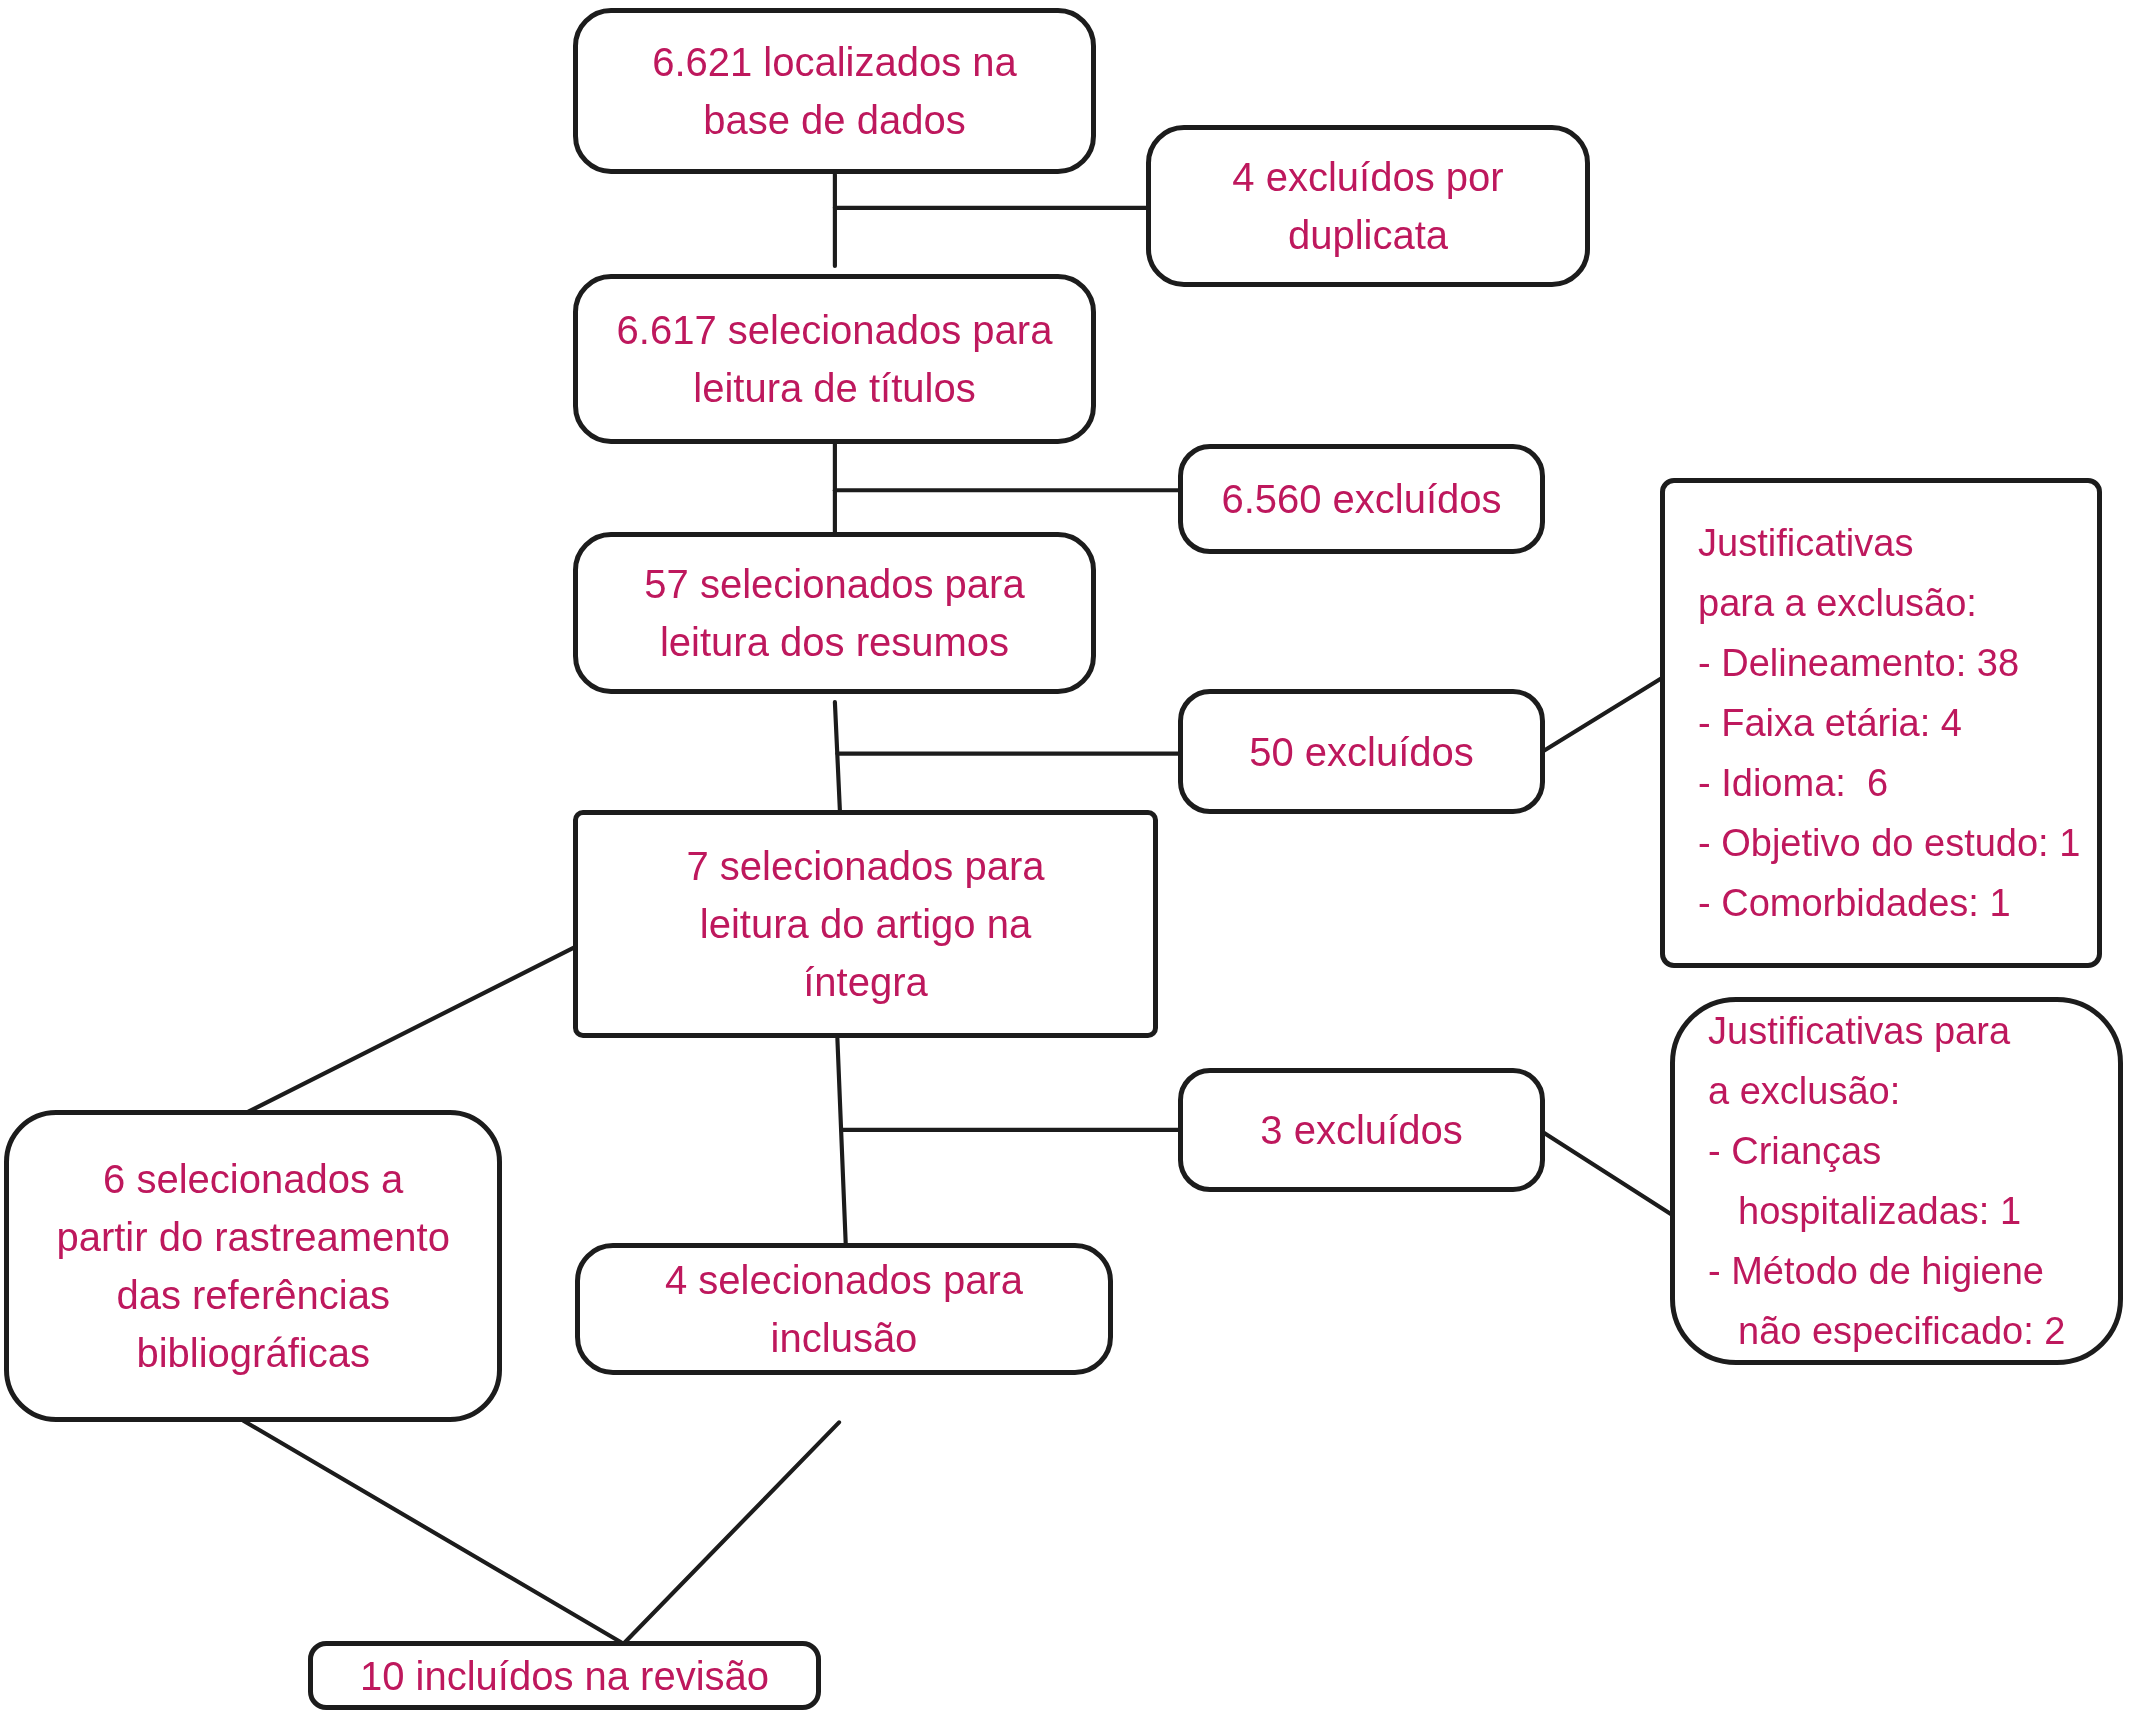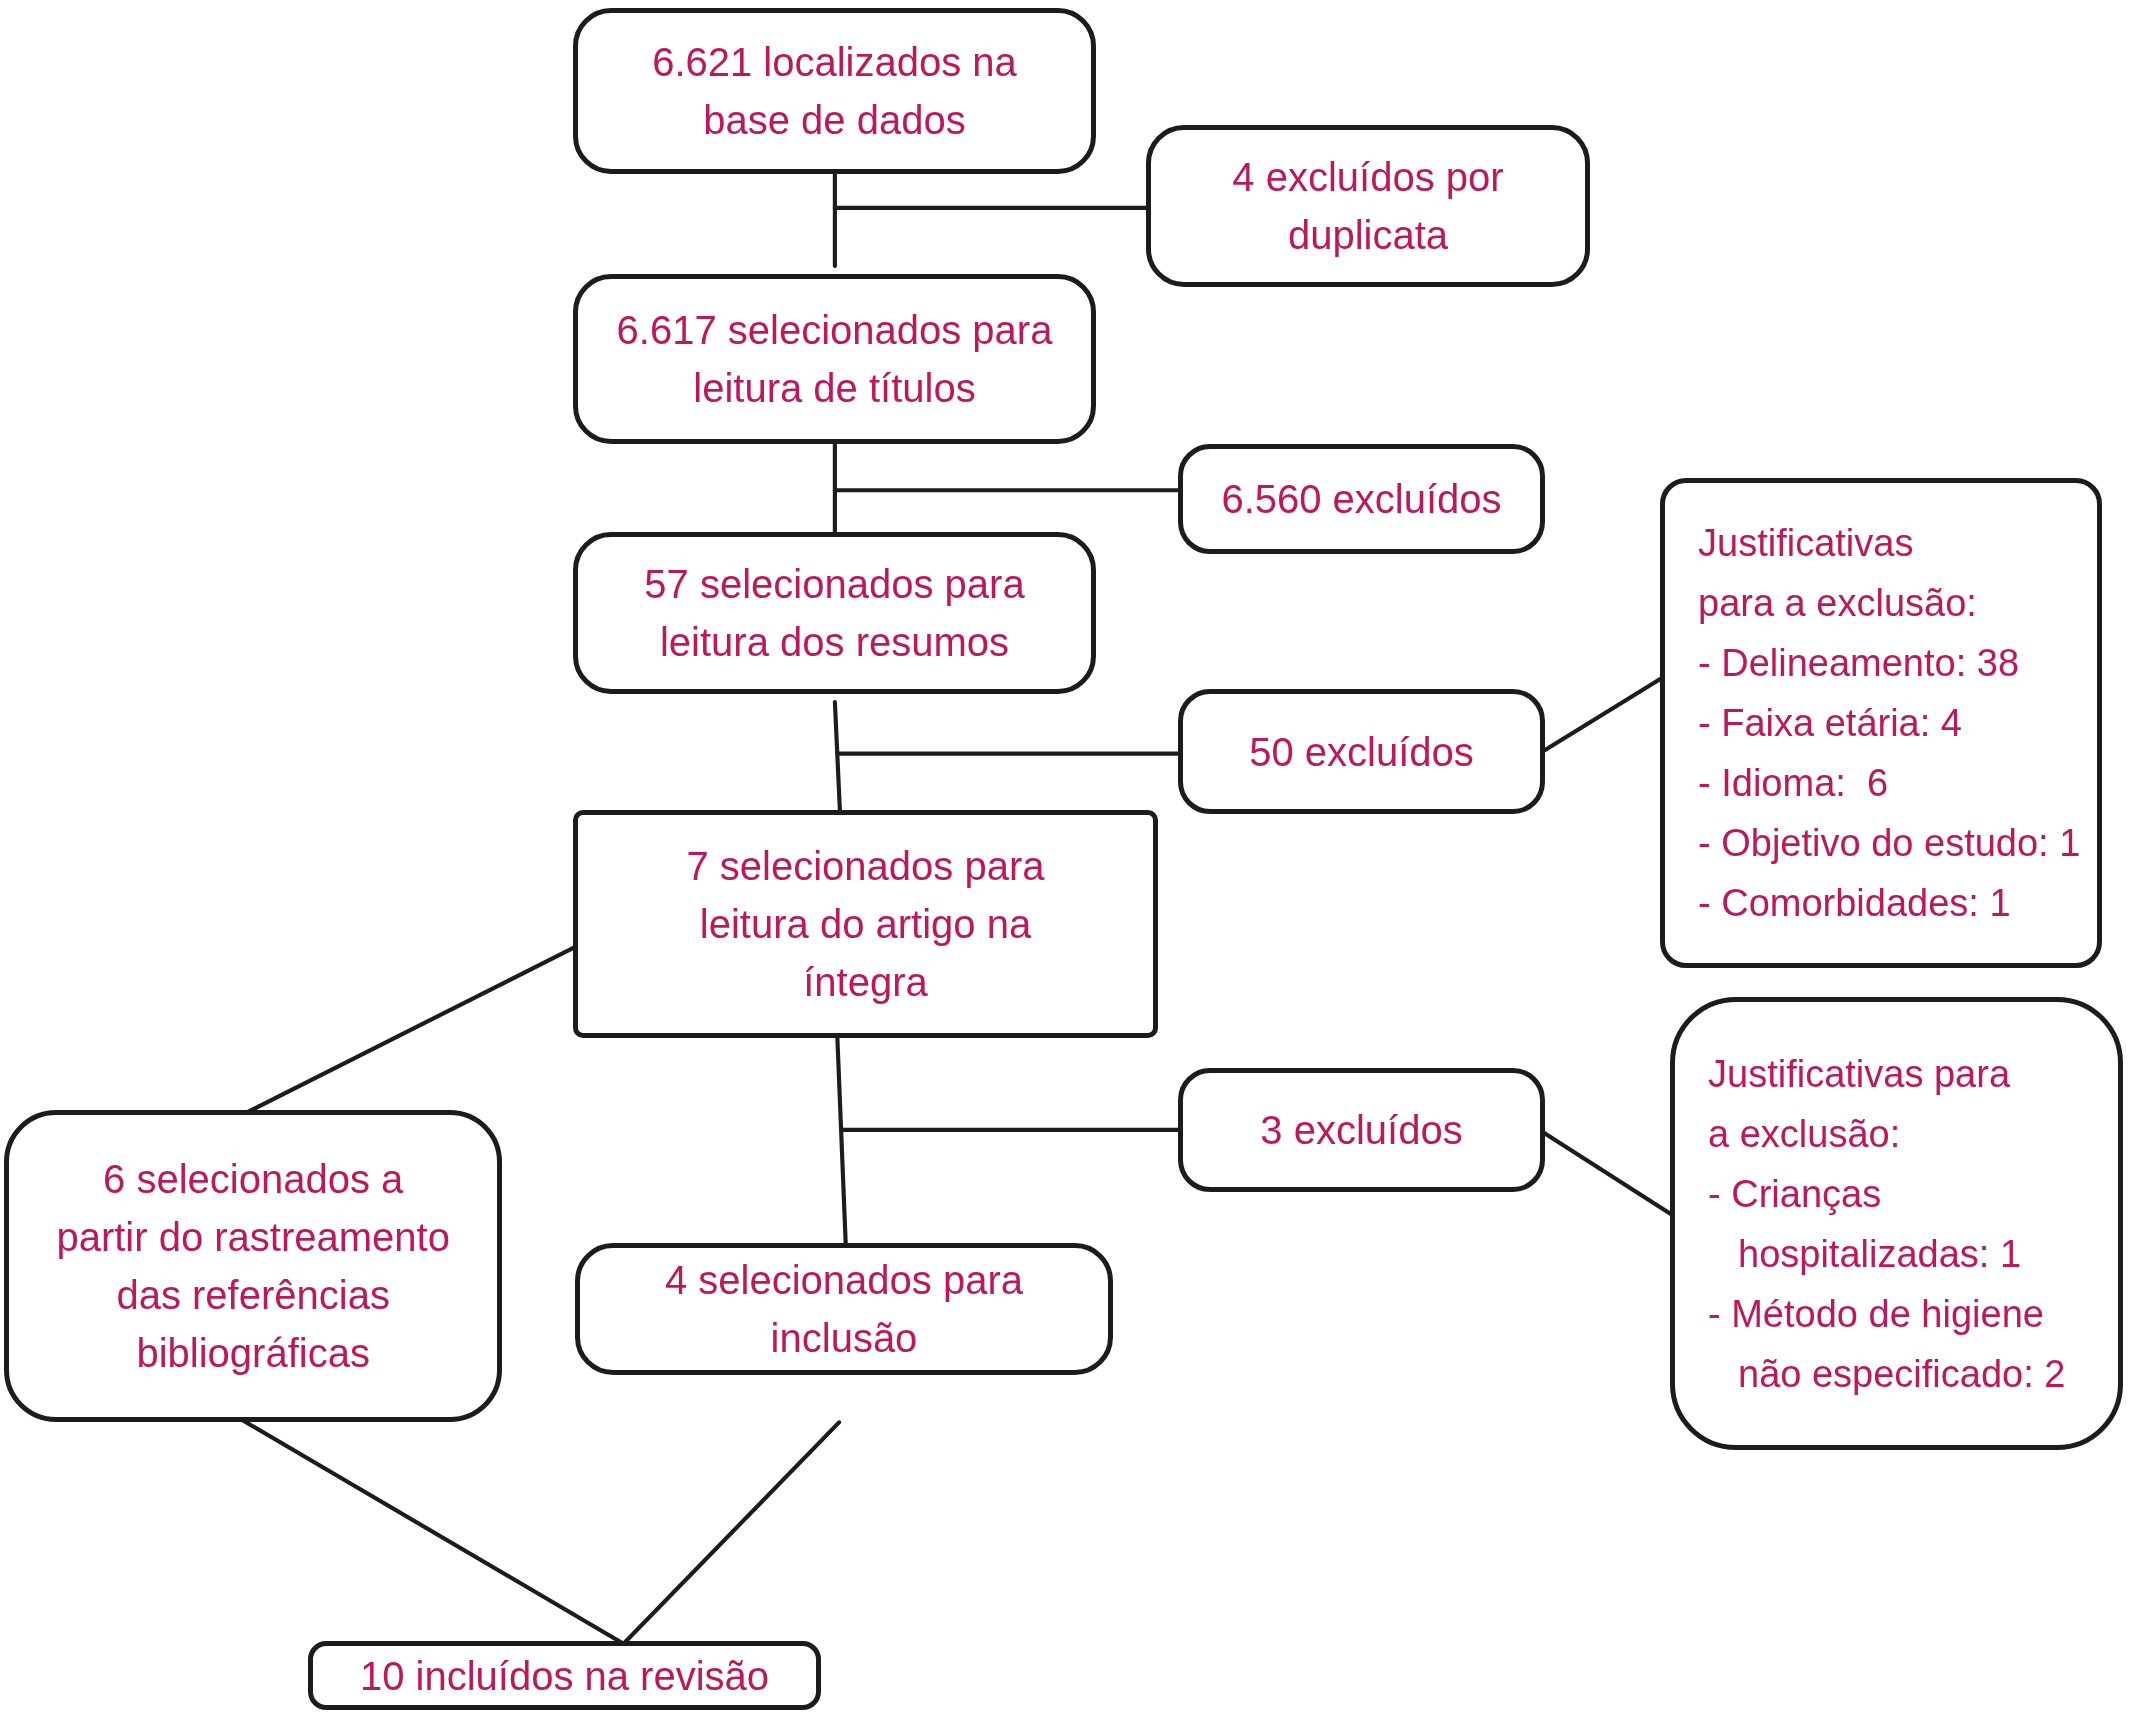--- a/index.html
+++ b/index.html
@@ -33,22 +33,22 @@
   #box-abstract-reading{left:573px; top:532px;  width:523px; height:162px; border-radius:38px;}
   #box-fulltext-reading{left:573px; top:810px;  width:585px; height:228px; border-radius:10px;}
   #box-inclusion       {left:575px; top:1243px; width:538px; height:132px; border-radius:38px;}
   #box-review          {left:308px; top:1641px; width:513px; height:69px; border-radius:18.3px;}
   
   #box-dup             {left:1146px;top:125px;  width:444px; height:162px; border-radius:38px;}
   #box-excl-6560       {left:1178px;top:444px;  width:367px; height:110px; border-radius:32px;}
   #box-excl-50         {left:1178px;top:689px;  width:367px; height:125px; border-radius:32px;}
   #box-excl-3          {left:1178px;top:1068px; width:367px; height:124px; border-radius:32px;}
   
-  #box-just-1          {left:1660px;top:478px;  width:442px; height:490px; border-radius:26px; padding-left:33px; padding-right:15px;}
-  #box-just-2          {left:1670px;top:997px; width:453px; height:453px; border-radius:66px; padding-left:33px; padding-right:15px;}
+  #box-just-1          {left:1660px;top:478px;  width:442px; height:490px; border-radius:14px; padding-left:33px; padding-right:15px;}
+  #box-just-2          {left:1670px;top:997px; width:453px; height:368px; border-radius:66px; padding-left:33px; padding-right:15px;}
   
   #box-references      {left:4.2px;  top:1110px; width:498px; height:312px; border-radius:52px;}
 </style>
 </head>
 <body>
 
 <div id="stage">
 
   <svg id="wires" viewBox="0 0 2570 2081" xmlns="http://www.w3.org/2000/svg">
     <line x1="1005" y1="210" x2="1005" y2="320"></line>

